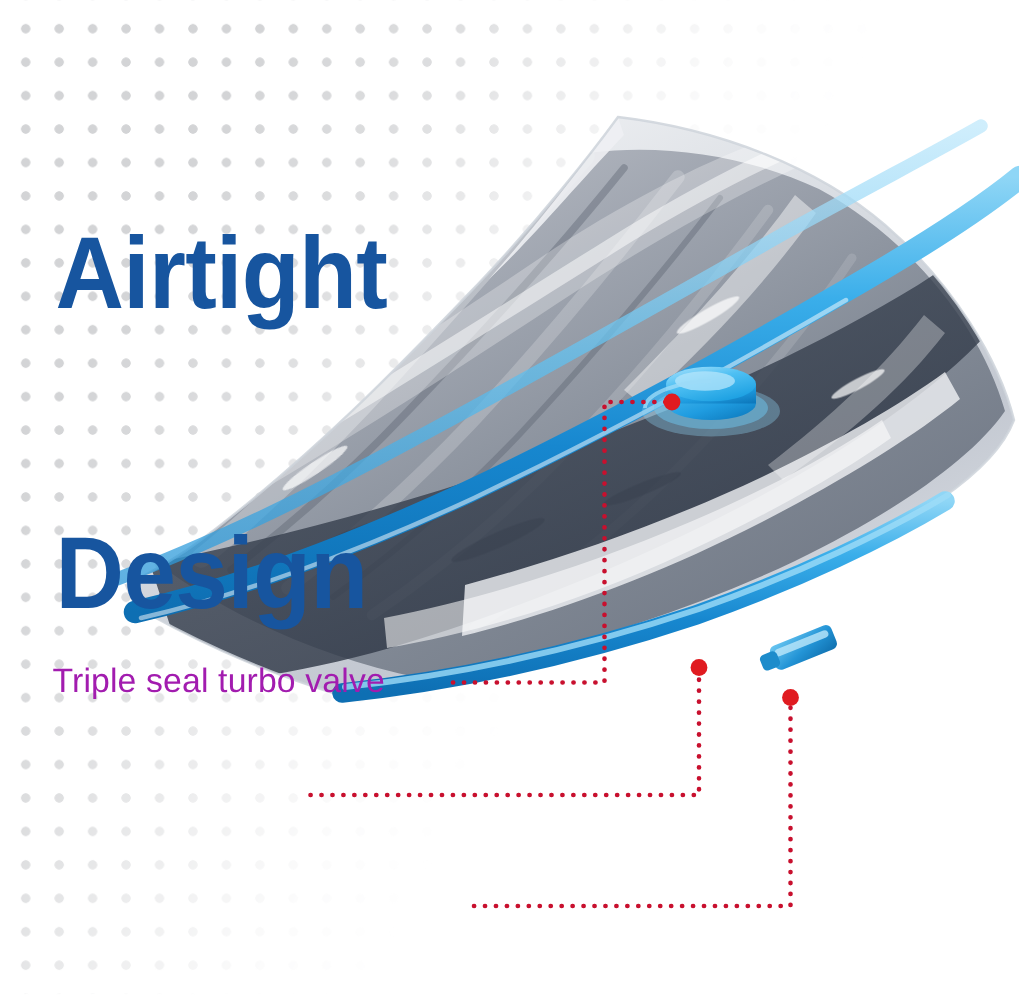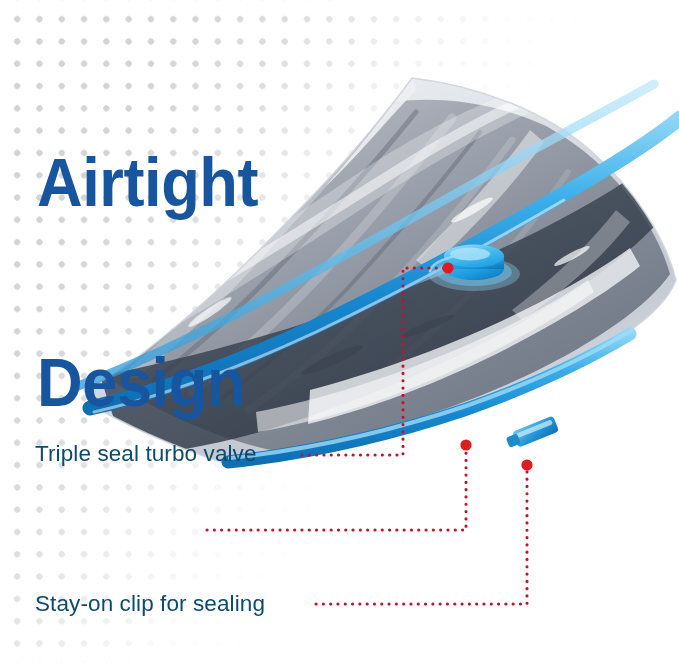--- a/index.html
+++ b/index.html
@@ -71,21 +71,21 @@
     width: 620px;
     height: 420px;
     z-index: 3;
   }
   .product-photo svg { display: block; width: 100%; height: 100%; }
 
   
   .callout-label {
     position: absolute;
     z-index: 7;
-    color: #0c4a6e;
+    color: #a21caf;
     font-size: 22.5px;
     font-weight: 400;
     letter-spacing: 0.1px;
     white-space: nowrap;
     line-height: 1;
   }
   .label-1 { left: 35px; top: 443px; }
   .label-2 { left: 35px; top: 518px; }
   .label-3 { left: 35px; top: 593px; }
 
@@ -272,21 +272,20 @@
         <ellipse cx="0" cy="0" rx="30" ry="11.5" fill="url(#valveCap)"></ellipse>
         <ellipse cx="-4" cy="-2" rx="20" ry="6.5" fill="#b5e6fb" opacity="0.75"></ellipse>
         <path d="M-44,16 C-44,6 -20,-2 0,-2" fill="none" stroke="#9cdbf7" stroke-width="2.5" opacity="0.8"></path>
       </g>
     </svg>
   </div>
 
   <div class="callout-label label-1">Triple seal turbo valve</div>
 
 
-  <div class="callout-label label-3">Stay-on clip for sealing</div>
 
   <div class="leaders">
     <svg viewBox="0 0 679 663" xmlns="http://www.w3.org/2000/svg">
       <path class="leader-path" d="M302,455 L403,455 L403,268 L448,268"></path>
       <path class="leader-path" d="M207,530 L466,530 L466,445"></path>
       <path class="leader-path" d="M316,604 L527,604 L527,465"></path>
 
       <circle class="leader-dot" r="5.6" cx="448" cy="268"></circle>
       <circle class="leader-dot" r="5.6" cx="466" cy="445"></circle>
       <circle class="leader-dot" r="5.6" cx="527" cy="465"></circle>

